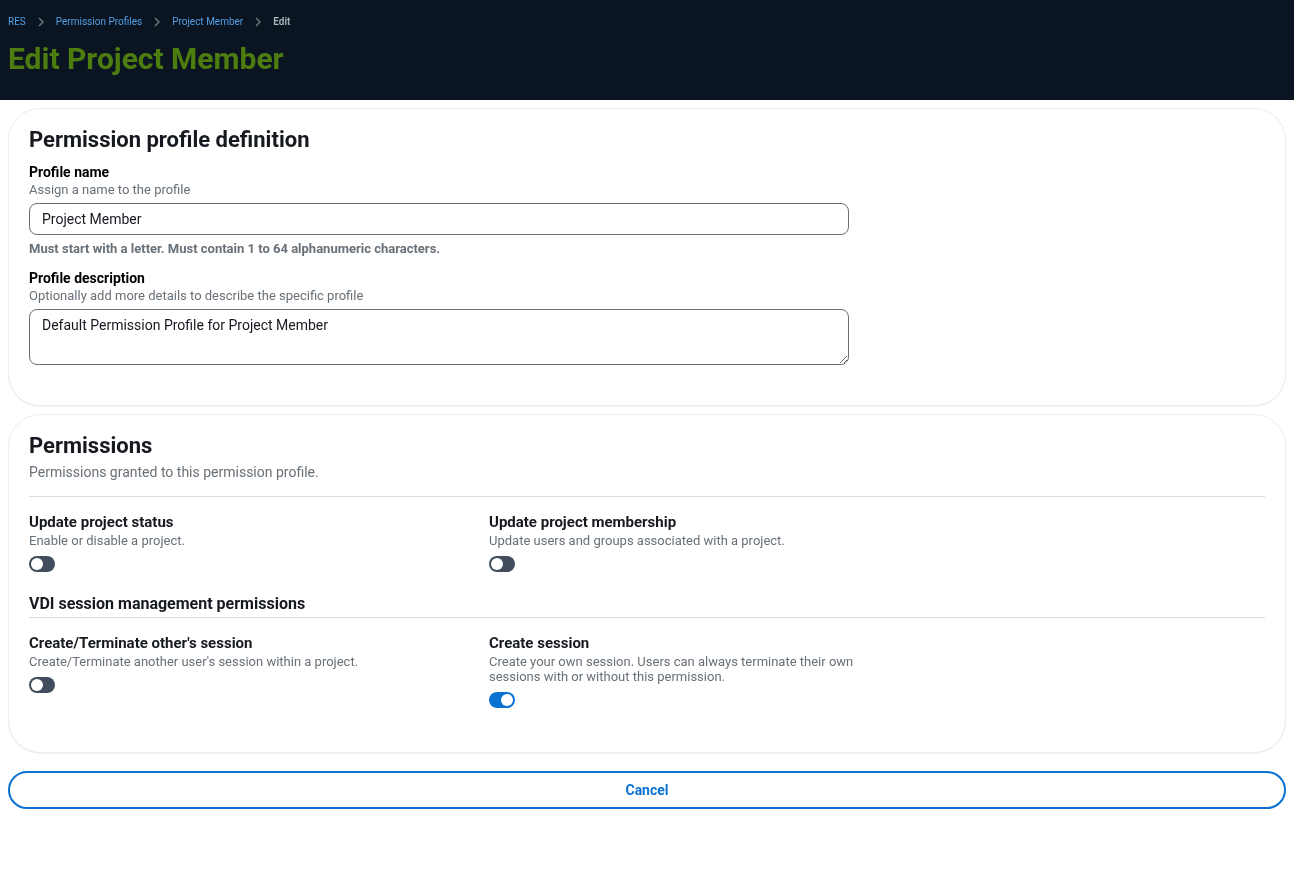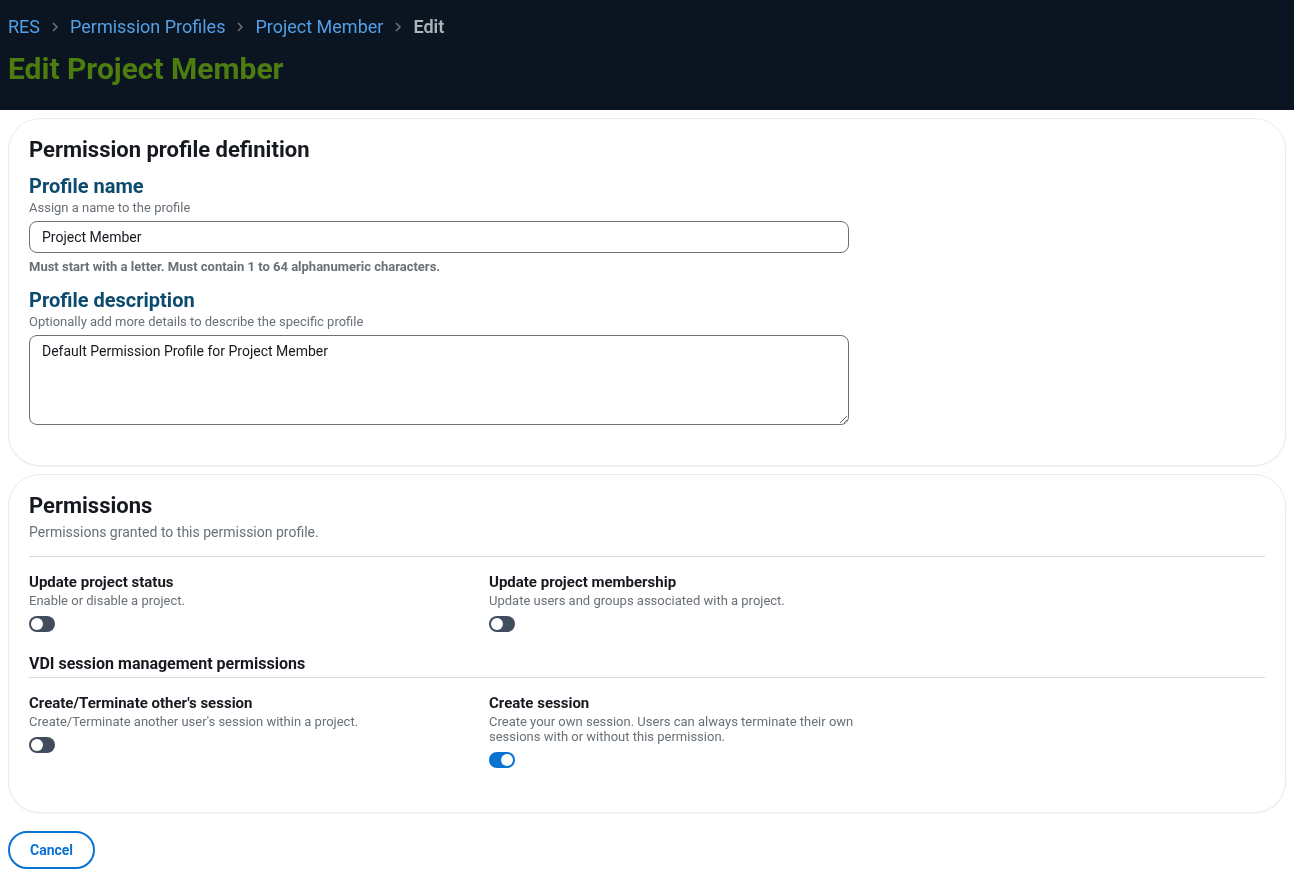--- a/index.html
+++ b/index.html
@@ -11,21 +11,21 @@
     min-height: 100vh;
   }
   .header-dark {
     background: #0b1522;
     padding: 12px 8px 18px 8px;
   }
   .breadcrumb {
     display: flex;
     align-items: center;
     gap: 10px;
-    font-size: 18px;
+    font-size: 10px;
     padding: 4px 0 12px 0;
   }
   .breadcrumb a {
     color: #539fe5;
     text-decoration: none;
     cursor: pointer;
   }
   .breadcrumb .sep {
     color: #aab7b8;
     display: inline-flex;
@@ -56,22 +56,22 @@
     color: #16191f;
   }
   .card-sub {
     color: #687078;
     font-size: 14px;
     margin: -6px 0 16px 0;
   }
   .field { margin-bottom: 14px; }
   .field-label {
     font-weight: 700;
-    font-size: 20px;
-    color: #0c4a6e;
+    font-size: 14px;
+    color: #000000;
     margin-bottom: 2px;
   }
   .field-hint {
     color: #687078;
     font-size: 13px;
     margin-bottom: 6px;
   }
   .field-constraint {
     color: #687078;
     font-size: 13px;
@@ -82,21 +82,21 @@
     width: 820px;
     max-width: 100%;
     border: 1px solid #687078;
     border-radius: 8px;
     padding: 7px 12px;
     font-size: 14px;
     font-family: inherit;
     color: #16191f;
     background: #fff;
   }
-  textarea.text-area { height: 90px; resize: both; }
+  textarea.text-area { height: 56px; resize: both; }
   .section-hr {
     border: none;
     border-top: 1px solid #d5dbdb;
     margin: 4px 0 16px 0;
   }
   .section-title {
     font-weight: 700;
     font-size: 16px;
     margin: 8px 0 2px 0;
     color: #16191f;
@@ -137,23 +137,24 @@
     width: 12px;
     height: 12px;
     background: #fff;
     border-radius: 50%;
     transition: left .1s;
   }
   .toggle.on { background: #0972d3; }
   .toggle.on .knob { left: 12px; }
   .footer-actions {
     display: flex;
-    justify-content: space-between;
+    justify-content: flex-end;
     gap: 2px;
     padding: 10px 8px 20px 8px;
+    flex-direction: column;
   }
   .btn {
     font-weight: 700;
     font-size: 14px;
     border-radius: 20px;
     padding: 6px 20px;
     cursor: pointer;
     font-family: inherit;
     line-height: 22px;
   }

